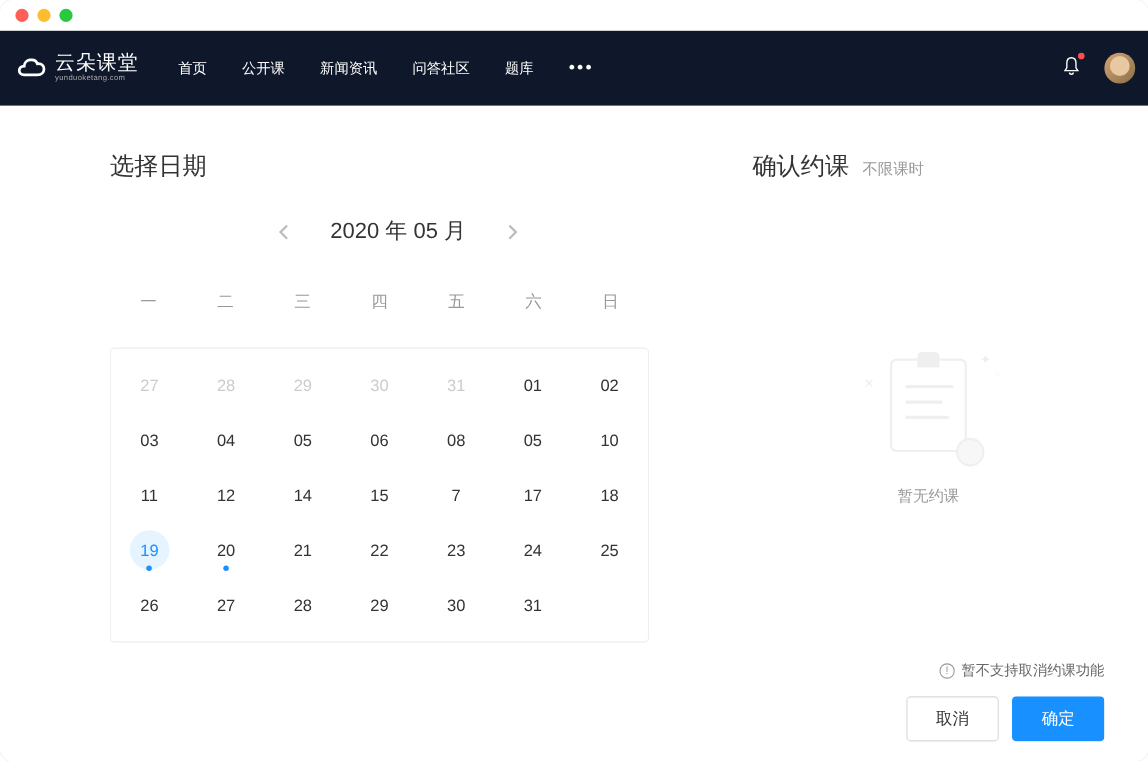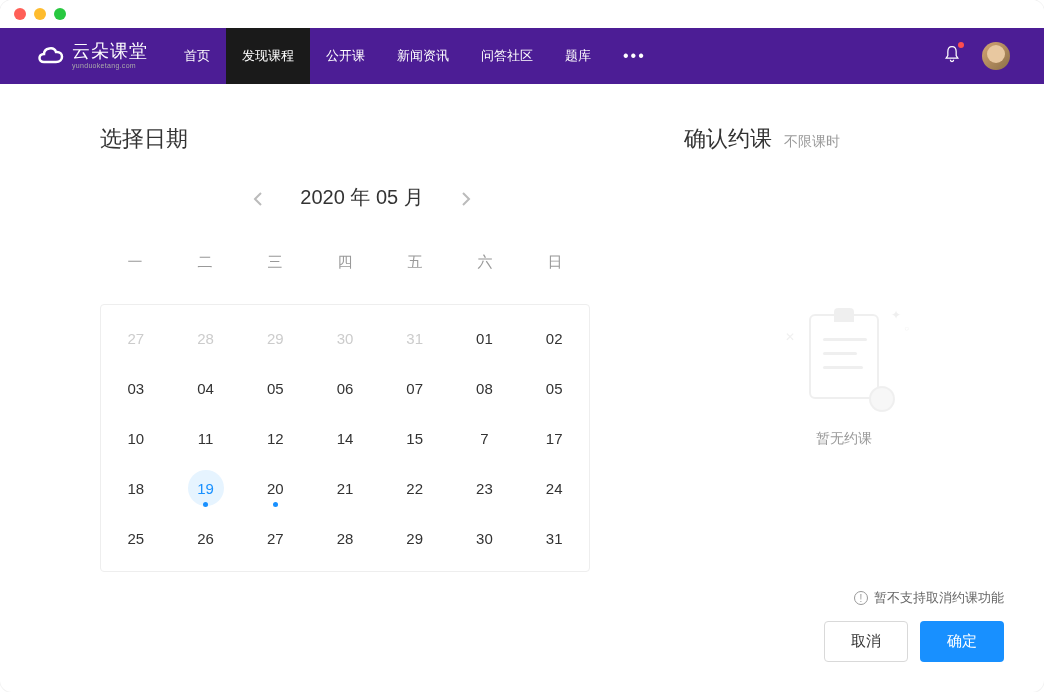--- a/index.html
+++ b/index.html
@@ -6,21 +6,21 @@
 body { font-family: -apple-system, "PingFang SC", "Microsoft YaHei", sans-serif; background: #fff; }
 
 .window { width: 1044px; height: 692px; border-radius: 12px; overflow: hidden; background: #fff; box-shadow: 0 0 0 1px rgba(0,0,0,0.05); position: relative; }
 
 .titlebar { height: 28px; background: #fff; display: flex; align-items: center; padding-left: 14px; gap: 8px; }
 .dot { width: 12px; height: 12px; border-radius: 50%; }
 .dot.red { background: #ff5f57; }
 .dot.yellow { background: #febc2e; }
 .dot.green { background: #28c840; }
 
-.navbar { height: 56px; background: #4c1d95; display: flex; align-items: center; padding: 0 34px; }
+.navbar { height: 68px; background: #0f172a; display: flex; align-items: center; padding: 0 12px; }
 .logo { display: flex; align-items: center; color: #fff; font-size: 18px; font-weight: 500; margin-right: 20px; }
 .logo-icon { width: 32px; height: 32px; margin-right: 6px; }
 .logo-text { display: flex; flex-direction: column; line-height: 1.1; }
 .logo-main { font-size: 18px; letter-spacing: 1px; }
 .logo-sub { font-size: 7px; color: #aaa; letter-spacing: 0.3px; }
 
 .nav-items { display: flex; height: 100%; }
 .nav-item { color: #fff; font-size: 13px; padding: 0 16px; display: flex; align-items: center; height: 100%; cursor: pointer; }
 .nav-item.active { background: #1a1a1a; }
 .nav-more { color: #fff; padding: 0 16px; display: flex; align-items: center; cursor: pointer; font-size: 16px; letter-spacing: 2px; }
@@ -98,21 +98,20 @@
       <svg class="logo-icon" viewBox="0 0 32 32">
         <path d="M10 22 C4 22 4 14 10 14 C10 8 20 6 22 12 C30 11 30 22 22 22 Z" fill="none" stroke="#fff" stroke-width="2.5"></path>
       </svg>
       <div class="logo-text">
         <span class="logo-main">云朵课堂</span>
         <span class="logo-sub">yunduoketang.com</span>
       </div>
     </div>
     <div class="nav-items" id="nav-items">
         <div class="nav-item">首页</div>
-        <div class="nav-item active">发现课程</div>
         <div class="nav-item">公开课</div>
         <div class="nav-item">新闻资讯</div>
         <div class="nav-item">问答社区</div>
         <div class="nav-item">题库</div>
       </div>
     <div class="nav-more">•••</div>
     <div class="nav-right">
       <div class="bell">
         <svg width="20" height="20" viewBox="0 0 24 24">
           <path d="M12 3 C9 3 7 5 7 9 L7 14 L5 17 L19 17 L17 14 L17 9 C17 5 15 3 12 3 Z M10 19 C10 20 11 21 12 21 C13 21 14 20 14 19" fill="none" stroke="#fff" stroke-width="1.5"></path>
@@ -181,23 +180,20 @@
               <div class="day">
                 <span class="day-num">04</span>
               </div>
               <div class="day">
                 <span class="day-num">05</span>
               </div>
               <div class="day">
                 <span class="day-num">06</span>
               </div>
               <div class="day">
-                <span class="day-num">07</span>
-              </div>
-              <div class="day">
                 <span class="day-num">08</span>
               </div>
               <div class="day">
                 <span class="day-num">05</span>
               </div>
               <div class="day">
                 <span class="day-num">10</span>
               </div>
               <div class="day">
                 <span class="day-num">11</span>

